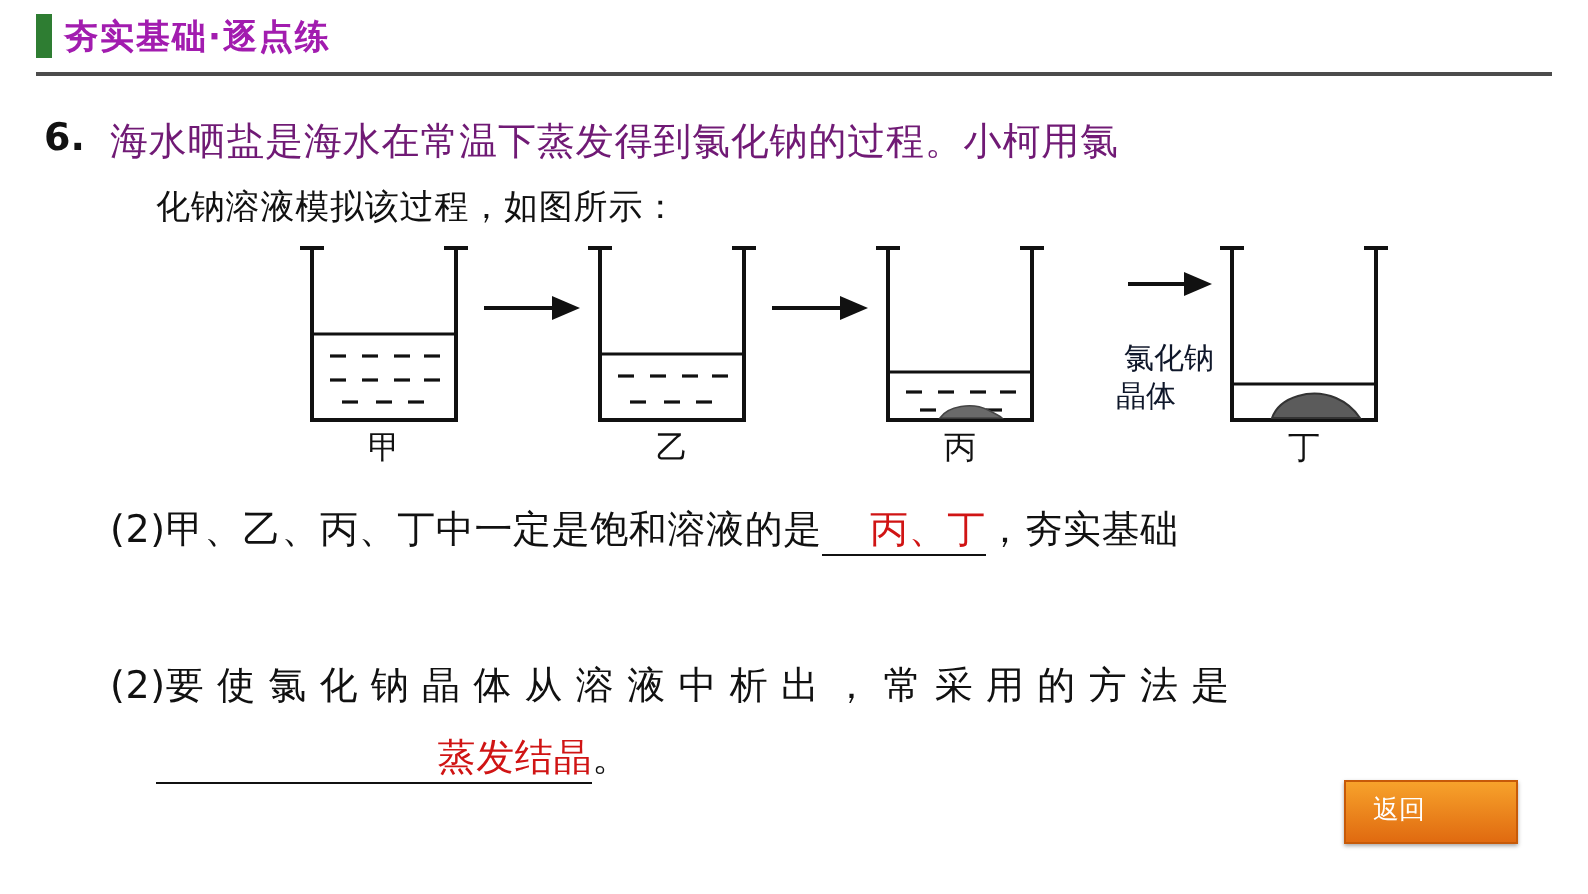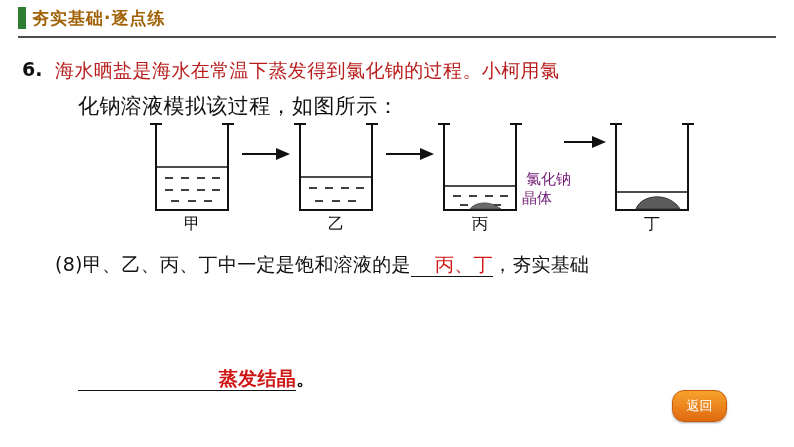--- a/index.html
+++ b/index.html
@@ -36,21 +36,21 @@
     height: 22px;
     background: #2e7d32;
   }
   .header-title {
     position: absolute;
     left: 32px;
     top: 7px;
     font-family: "DejaVu Sans", sans-serif;
     font-size: 17px;
     font-weight: bold;
-    color: #a16207;
+    color: #a21caf;
     letter-spacing: 1px;
     white-space: nowrap;
   }
   .header-rule {
     position: absolute;
     left: 18px;
     top: 36px;
     width: 758px;
     height: 2px;
     background: #4c4c4c;
@@ -65,30 +65,30 @@
     font-size: 19px;
     font-weight: bold;
     color: #111;
   }
   .q-line1 {
     position: absolute;
     left: 55px;
     top: 58px;
     font-family: "DejaVu Sans", sans-serif;
     font-size: 19px;
-    color: #b91c1c;
+    color: #701a75;
     white-space: nowrap;
     letter-spacing: 0.4px;
   }
   .q-line2 {
     position: absolute;
     left: 78px;
     top: 92px;
     font-family: "DejaVu Sans", sans-serif;
-    font-size: 21px;
+    font-size: 17px;
     color: #111;
     white-space: nowrap;
     letter-spacing: 0.4px;
   }
 
   
   .figure {
     position: absolute;
     left: 140px;
     top: 122px;
@@ -99,39 +99,40 @@
     position: absolute;
     font-family: "DejaVu Sans", sans-serif;
     font-size: 16px;
     color: #111;
     text-align: center;
   }
   .crystal-label {
     position: absolute;
     font-family: "DejaVu Sans", sans-serif;
     font-size: 15px;
-    color: #701a75;
+    color: #0f172a;
     line-height: 19px;
     text-align: center;
     white-space: nowrap;
+    margin-left: 36px;
   }
 
   
   .ans-block {
     position: absolute;
     font-family: "DejaVu Sans", sans-serif;
     font-size: 19px;
     color: #111;
     white-space: nowrap;
     letter-spacing: 0.3px;
   }
   .lbl-1 { left: 55px; top: 252px; }
   .lbl-1b { left: 78px; top: 288px; }
   .lbl-2 { left: 55px; top: 330px; }
-  .lbl-2b { left: 78px; top: 366px; font-weight: bold; }
+  .lbl-2b { left: 78px; top: 366px; }
 
   .blank {
     display: inline-block;
     position: relative;
     text-align: right;
     color: #d01414;
     border-bottom: 1.6px solid #111;
     line-height: 24px;
     vertical-align: baseline;
   }
@@ -140,24 +141,25 @@
   .w-b3 { width: 72px; }
   .w-b4 { width: 218px; }
 
   
   .return-btn {
     position: absolute;
     left: 672px;
     top: 390px;
     width: 53px;
     height: 30px;
-    border-radius: 12px;
+    border-radius: 0;
     background: linear-gradient(#f7a22b, #e06a10);
     border: 1px solid #c75a08;
     box-shadow: 0 1px 2px rgba(0,0,0,0.35);
+    padding-left: 32px;
   }
   .return-btn span {
     position: absolute;
     left: 0; top: 0;
     width: 53px; height: 30px;
     line-height: 30px;
     text-align: center;
     font-family: "DejaVu Sans", sans-serif;
     font-size: 13px;
     color: #ffffff;
@@ -264,24 +266,27 @@
     <div class="beaker-label" style="left:32px; top:92px; width:40px;">甲</div>
     <div class="beaker-label" style="left:176px; top:92px; width:40px;">乙</div>
     <div class="beaker-label" style="left:320px; top:92px; width:40px;">丙</div>
     <div class="beaker-label" style="left:492px; top:92px; width:40px;">丁</div>
 
     <div class="crystal-label" style="left:386px; top:48px;">氯化钠</div>
     <div class="crystal-label" style="left:382px; top:67px;">晶体</div>
   </div>
 
   <div class="ans-block lbl-1">
-    <span>(8)甲、乙、丙、丁中一定是饱和溶液的是</span><span class="blank w-b1">丙、丁</span><span>，夯实基础</span>
-  </div>
-
-
+    <span>(2)甲、乙、丙、丁中一定是饱和溶液的是</span><span class="blank w-b1">丙、丁</span><span>，夯实基础</span>
+  </div>
+
+
+  <div class="ans-block lbl-2">
+    <span>(2)要 使 氯 化 钠 晶 体 从 溶 液 中 析 出 ， 常 采 用 的 方 法 是</span>
+  </div>
 
   <div class="ans-block lbl-2b">
     <span class="blank w-b4">蒸发结晶</span><span>。</span>
   </div>
 
   <div class="return-btn">
     <span>返回</span>
   </div>
 
 </div>

